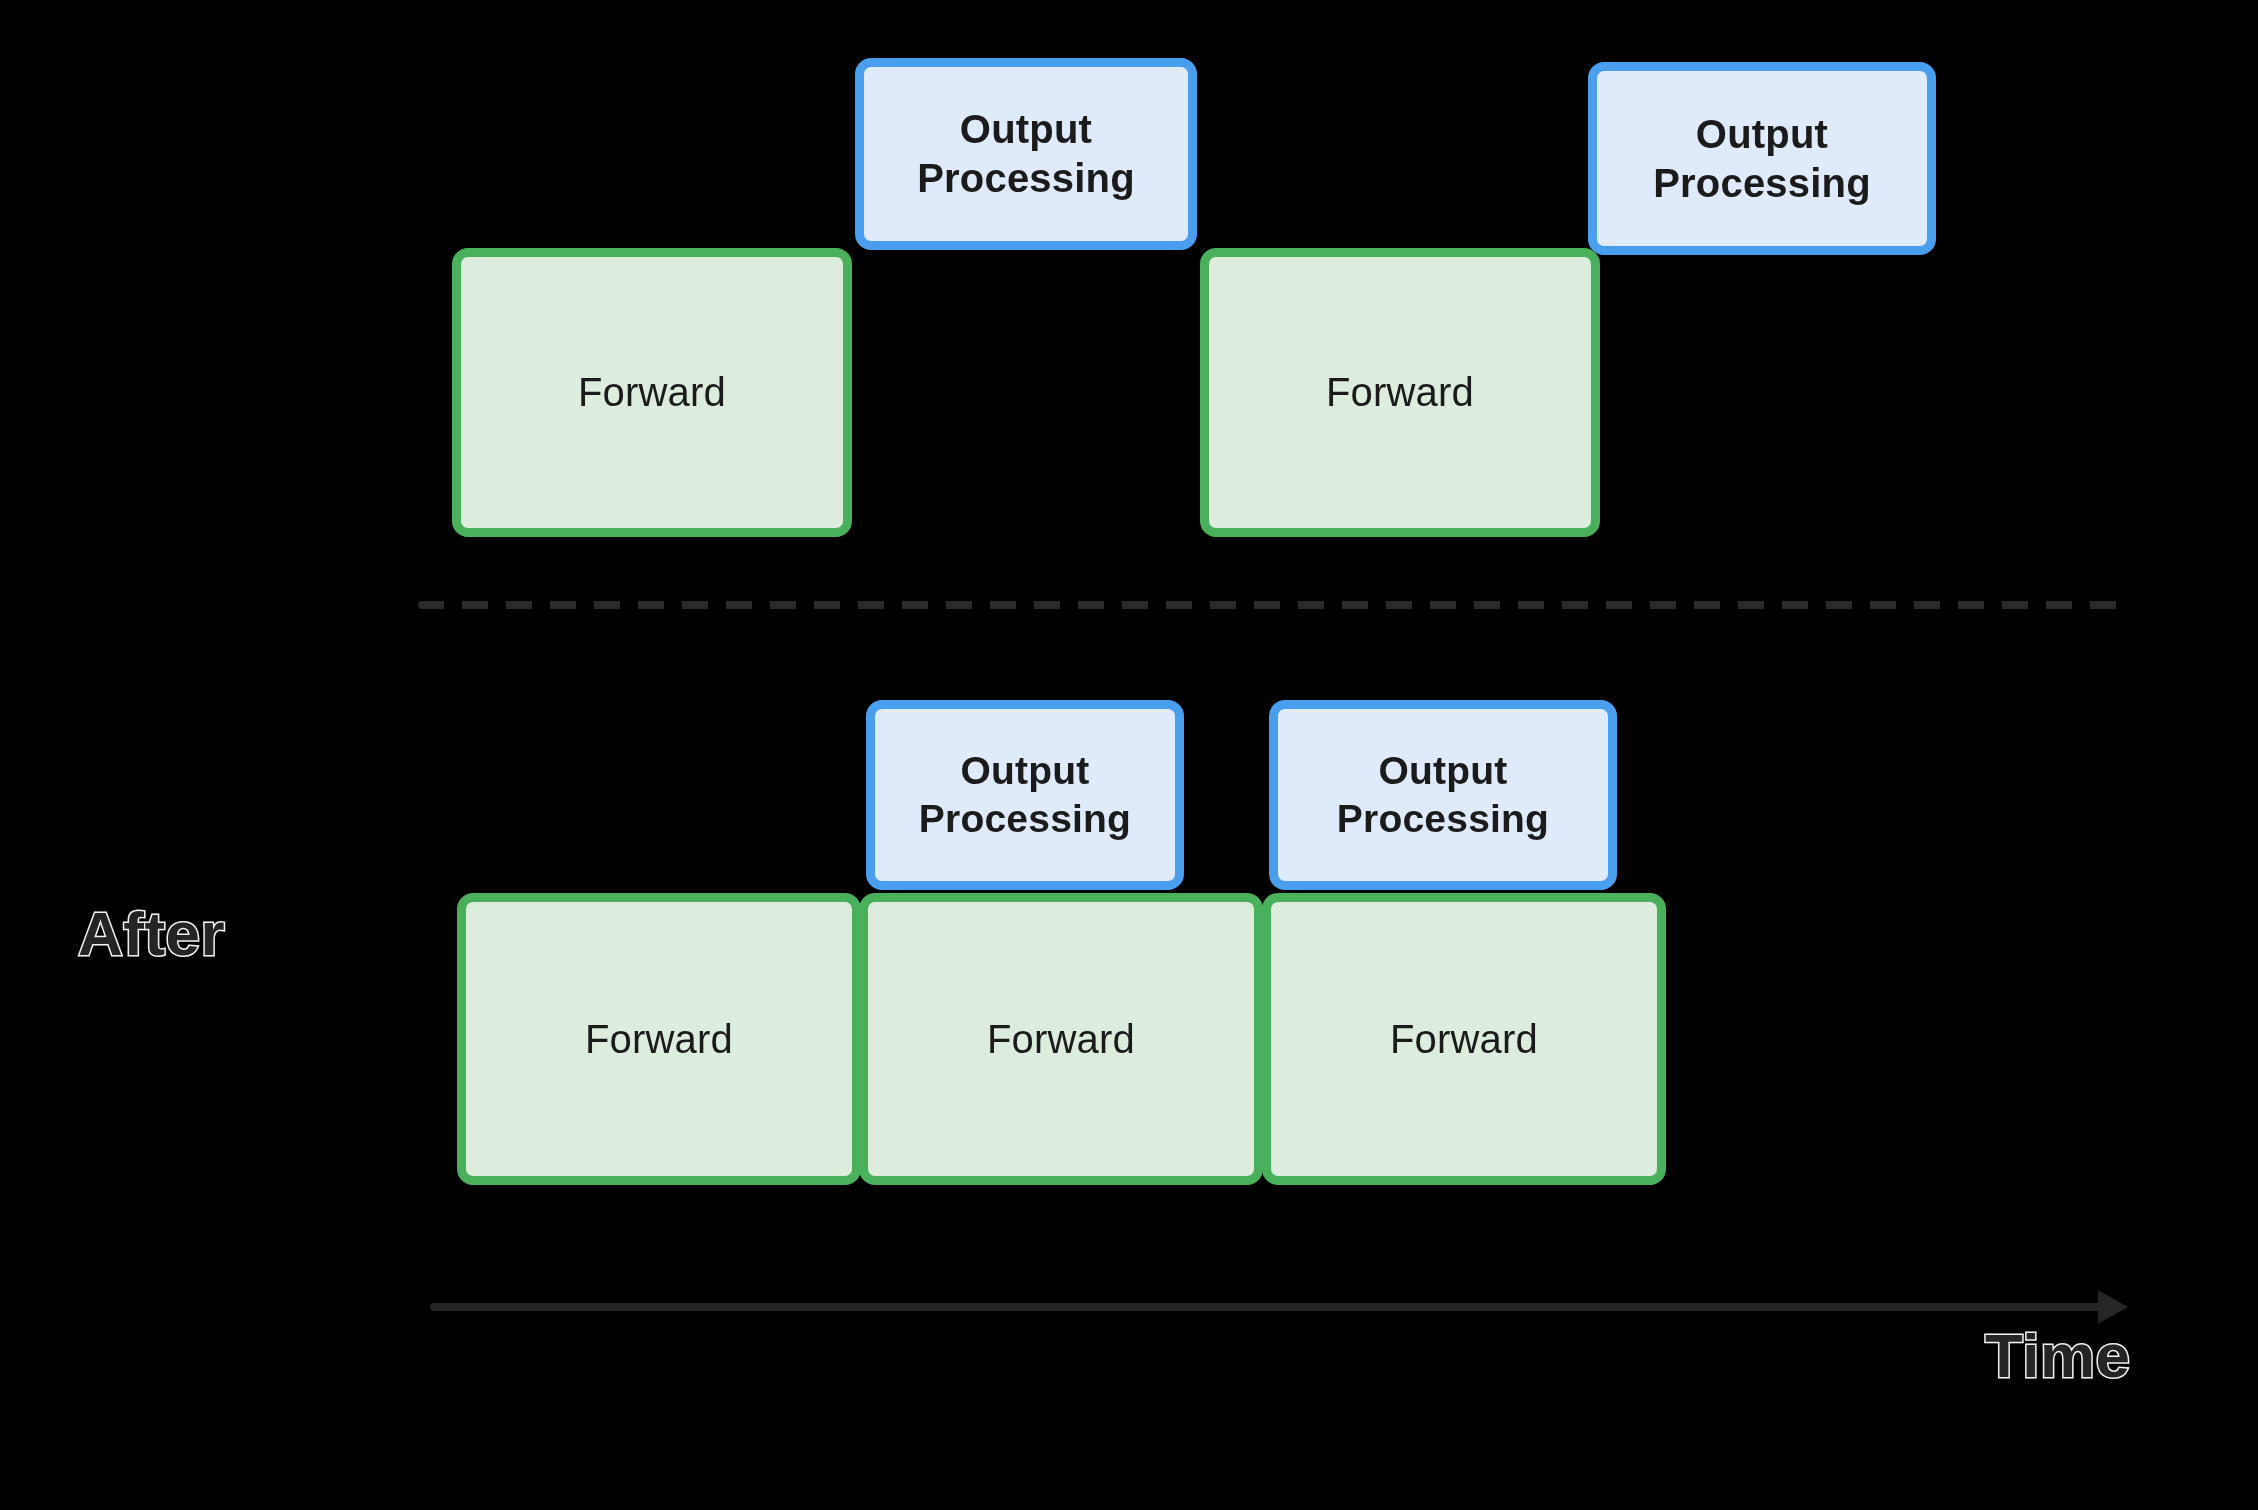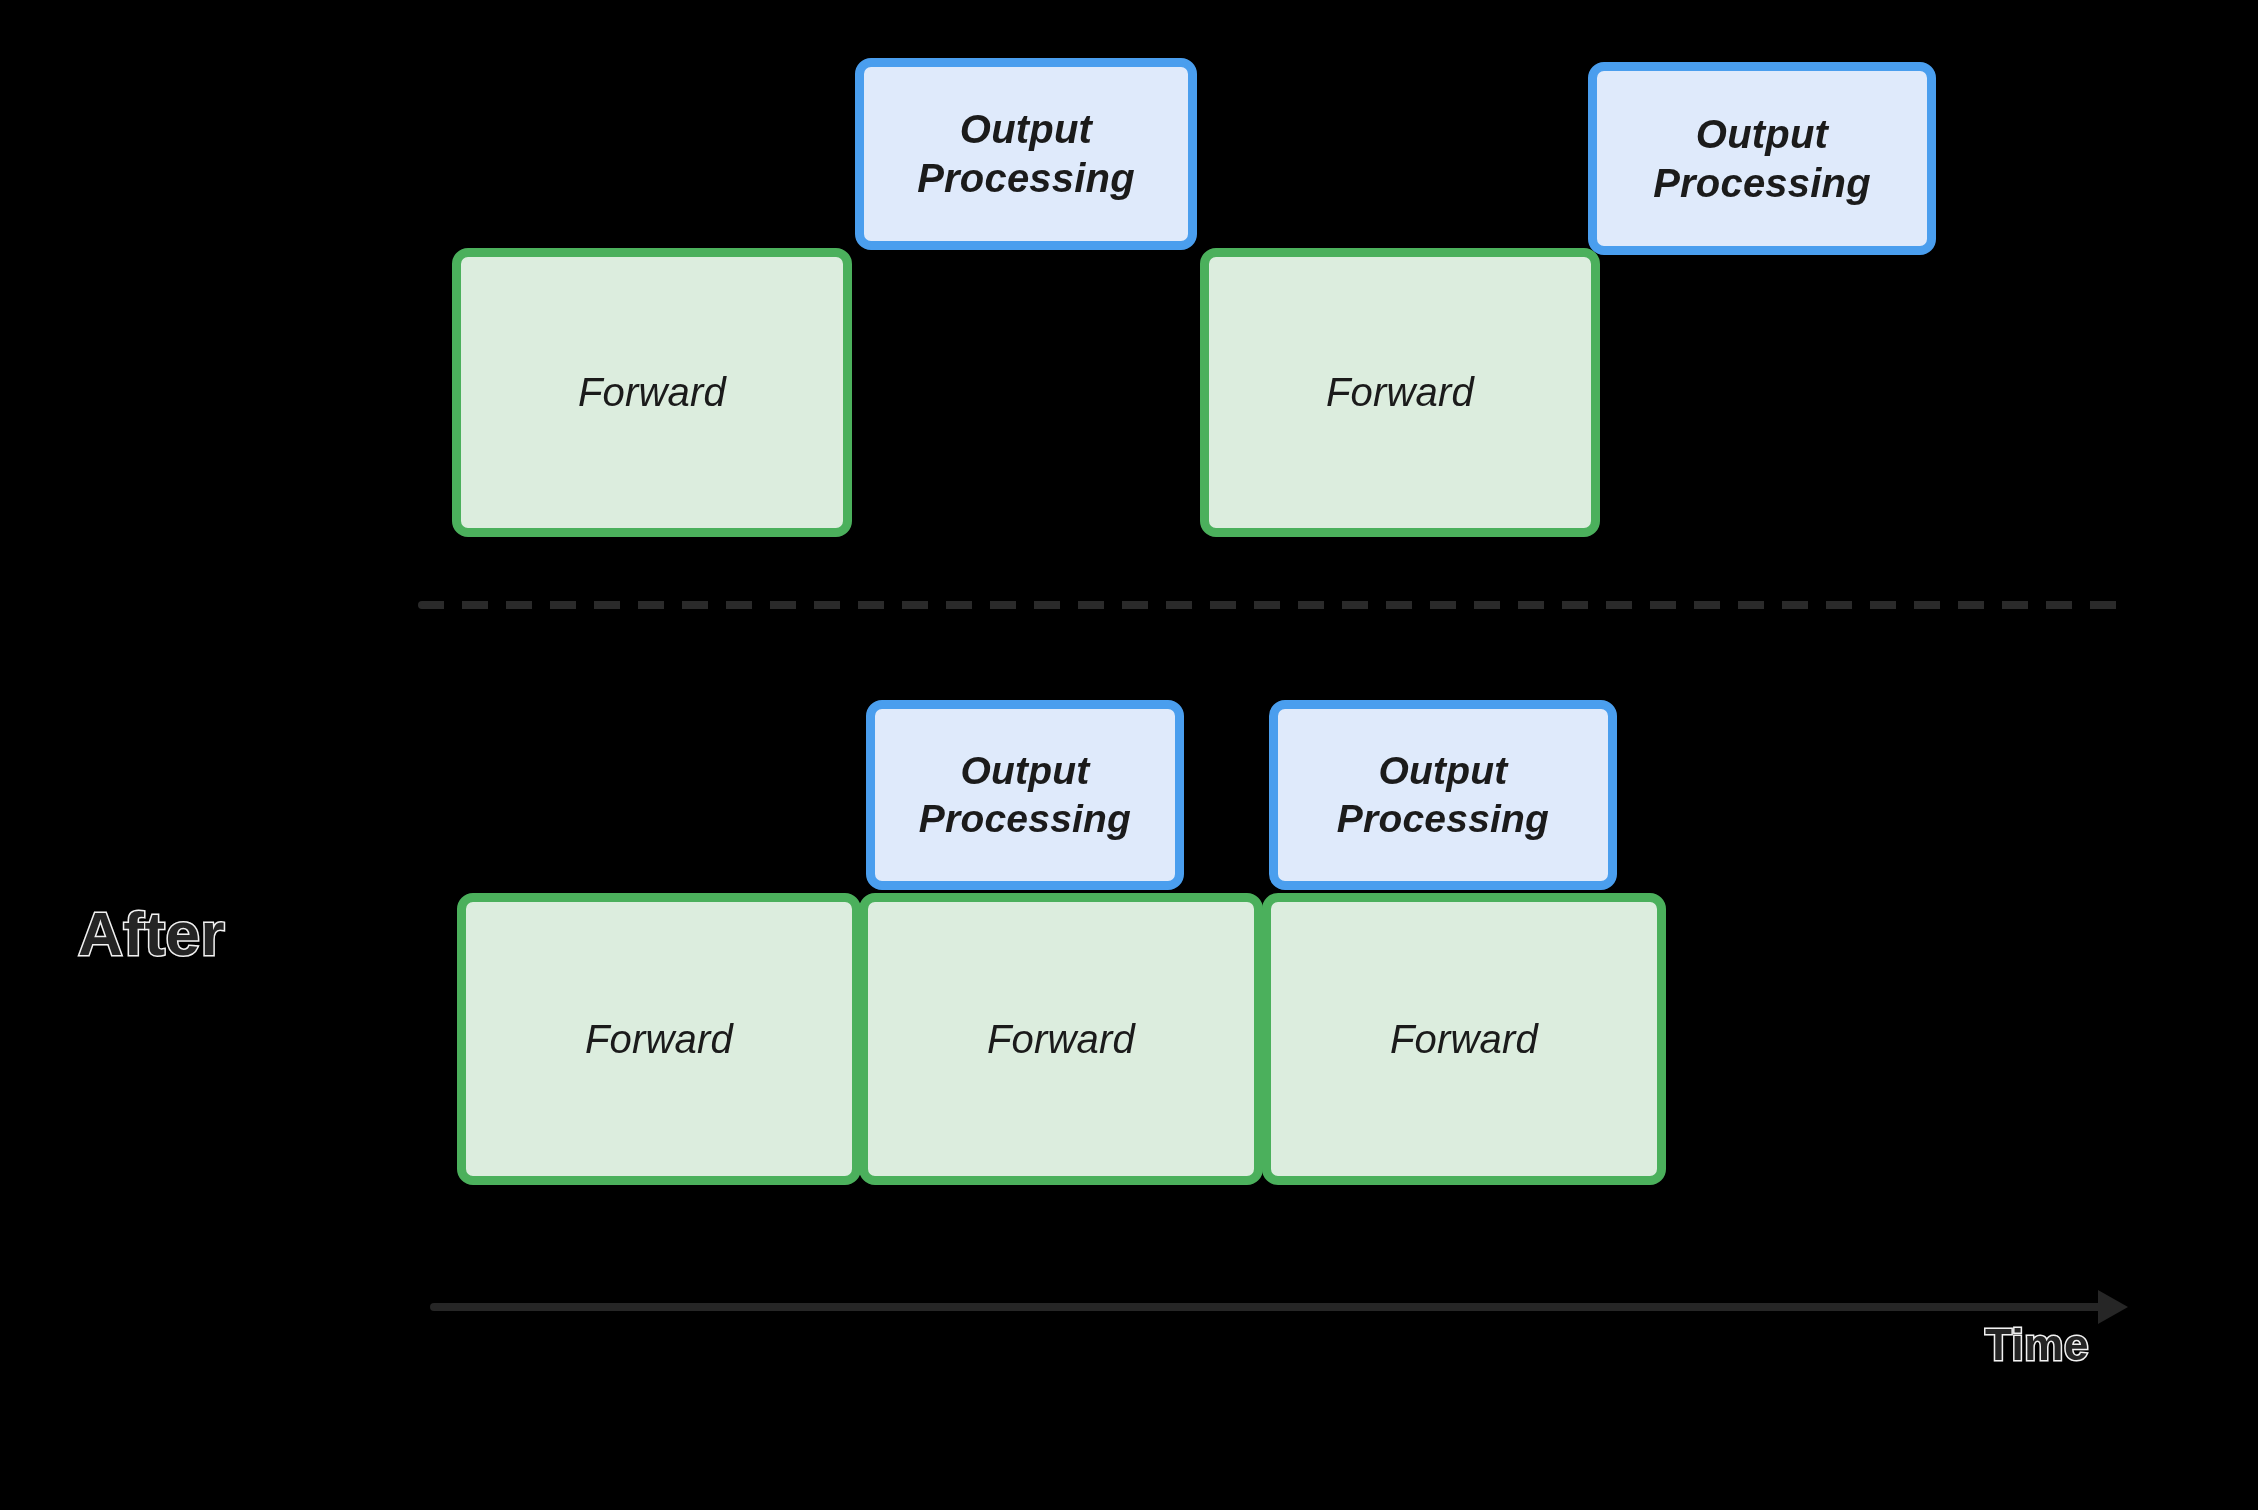--- a/index.html
+++ b/index.html
@@ -44,21 +44,20 @@
     font-size: 40px;
     font-weight: 700;
     letter-spacing: 0.2px;
     z-index: 5;
   }
 
   .box .box-label {
     display: block;
     white-space: pre-line;
     padding: 0 8px;
-    font-style: italic;
   }
 
   
   .box.output.narrow { font-size: 39px; }
 
   
   .row-label {
     position: absolute;
     font-size: 62px;
     font-weight: 700;
@@ -99,21 +98,21 @@
     position: absolute;
     top: -13px;
     width: 0;
     height: 0;
     border-top: 17px solid transparent;
     border-bottom: 17px solid transparent;
     border-left: 30px solid #262626;
   }
   .time-label {
     position: absolute;
-    font-size: 44px;
+    font-size: 62px;
     font-weight: 700;
     color: #252525;
     -webkit-text-stroke: 3px #f2f2f2;
     paint-order: stroke fill;
     letter-spacing: 0.5px;
     white-space: nowrap;
   }
 </style>
 </head>
 <body>

